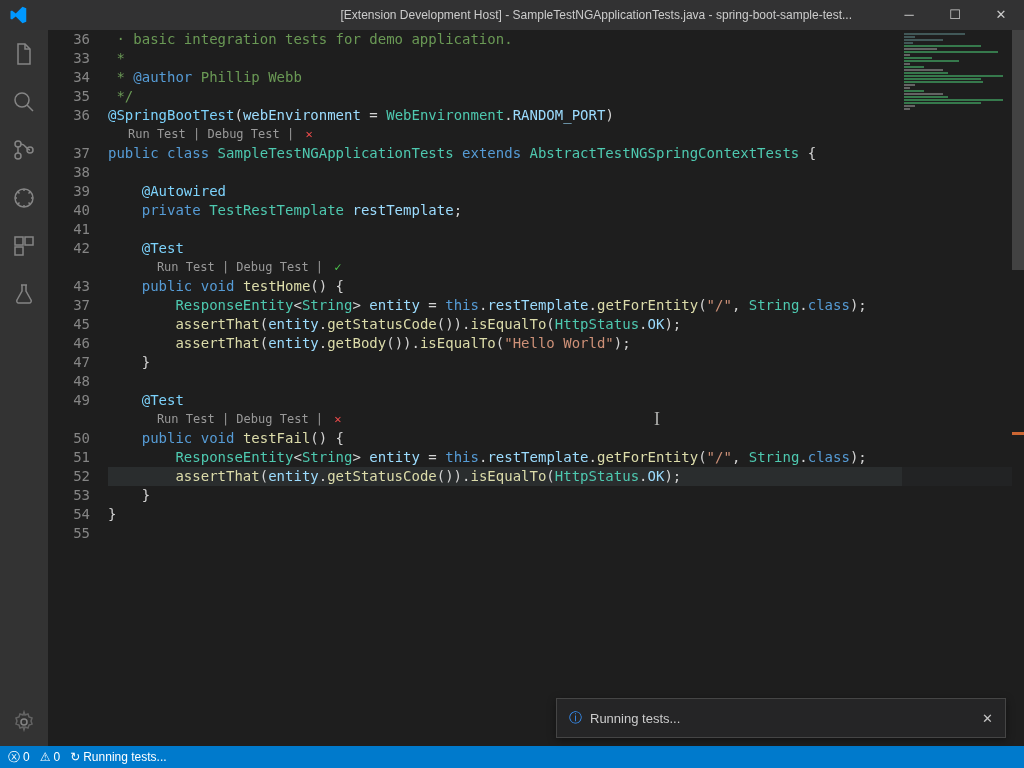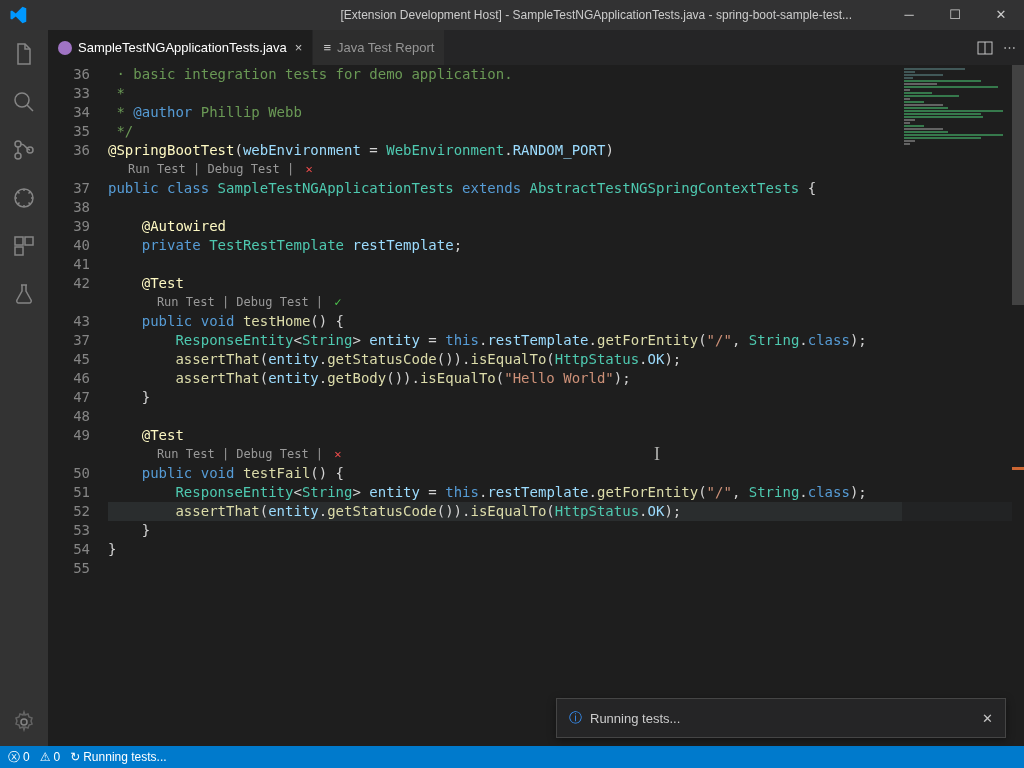--- a/index.html
+++ b/index.html
@@ -30,21 +30,21 @@
 .code .line { height:19px; }
 .code .line.hl { background:#2a2d2e; }
 .codelens { color:#999999; font-size:12px; height:19px; display:flex; align-items:center; gap:4px;margin-left:20px; }
 .codelens .pass { color:#4ec94e; }
 .codelens .fail { color:#f14c4c; }
 .cmt { color:#6a9955; }
 .kw { color:#569cd6; }
 .type { color:#4ec9b0; }
 .fn { color:#dcdcaa; }
 .str { color:#ce9178; }
-.ann { color:#fef9c3; }
+.ann { color:#7dd3fc; }
 .pun { color:#d4d4d4; }
 .var { color:#9cdcfe; }
 .const { color:#569cd6; }
 .cursor-i { position:absolute; color:#aeafad; font-family:serif; }
 .minimap { position:absolute; right:12px; top:0; width:110px; height:100%; background:#1e1e1e; opacity:0.65; overflow:hidden; }
 .minimap .ml { height:2px; margin:1px 2px; background:#4a6; }
 .minimap .ml.c { background:#577; }
 .minimap .ml.w { background:#888; }
 .scroll-v { position:absolute; right:0; top:0; width:12px; height:100%; background:#1e1e1e; }
 .scroll-v .thumb { position:absolute; right:0; width:12px; background:#424242; }
@@ -128,40 +128,20 @@
     <div class="spacer"></div>
     <div class="icon">
         <svg width="24" height="24" viewBox="0 0 24 24" fill="none" stroke="currentColor" stroke-width="1.5">
           <circle cx="12" cy="12" r="3"></circle>
           <path d="M12 2l1 3 3-1 1 3 3 1-1 3 1 3-3 1-1 3-3-1-1 3-1-3-3 1-1-3-3-1 1-3-1-3 3-1 1-3 3 1z" opacity=".6"></path>
         </svg>
       </div>
   </div>
 
   <div class="editor">
-    <div class="tabs">
-      <div class="tab active">
-        <span class="dot"></span>
-        <span>SampleTestNGApplicationTests.java</span>
-        <span class="close">×</span>
-      </div>
-      <div class="tab">
-        <span class="ticon">≡</span>
-        <span>Java Test Report</span>
-      </div>
-      <div class="tabactions">
-        <span>
-            <svg width="16" height="16" viewBox="0 0 16 16" fill="none" stroke="currentColor">
-              <rect x="1" y="2" width="14" height="12"></rect>
-              <path d="M8 2v12"></path>
-            </svg>
-          </span>
-        <span>⋯</span>
-      </div>
-    </div>
 
     <div class="code-area">
       <div class="gutter" id="gutter">
           <div>36</div>
           <div>33</div>
           <div>34</div>
           <div>35</div>
           <div>36</div>
           <div></div>
           <div>37</div>

